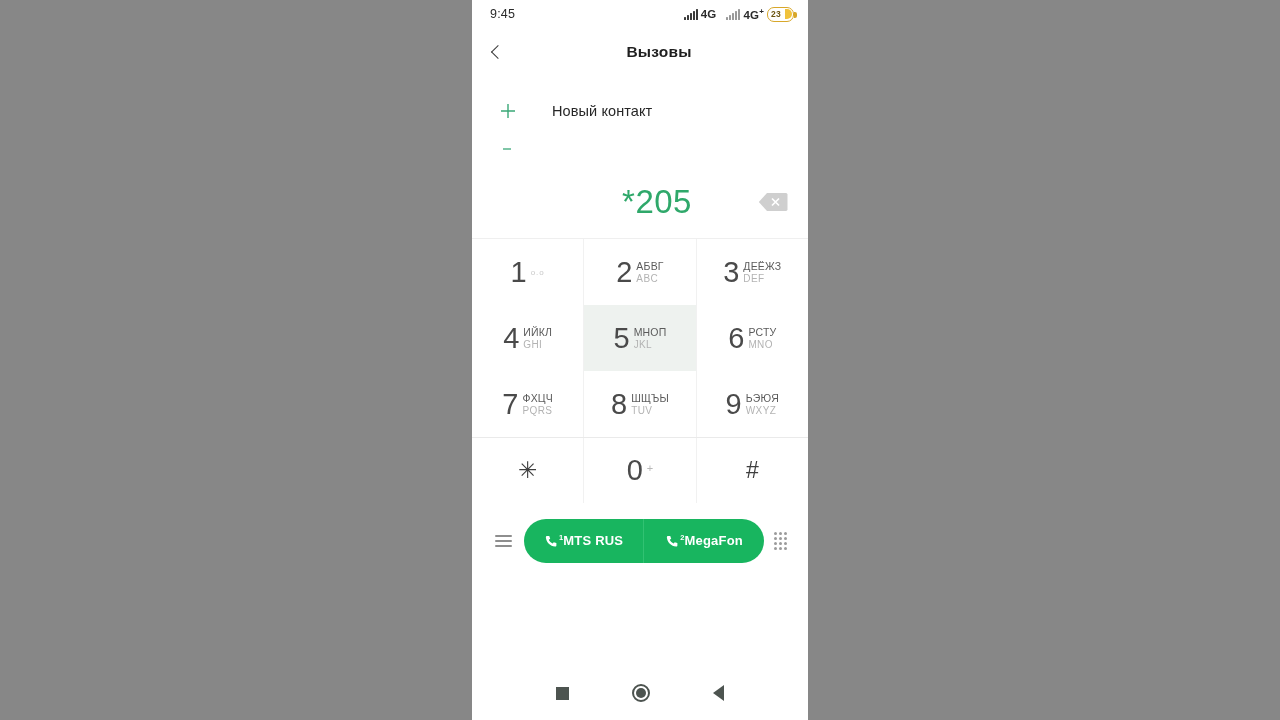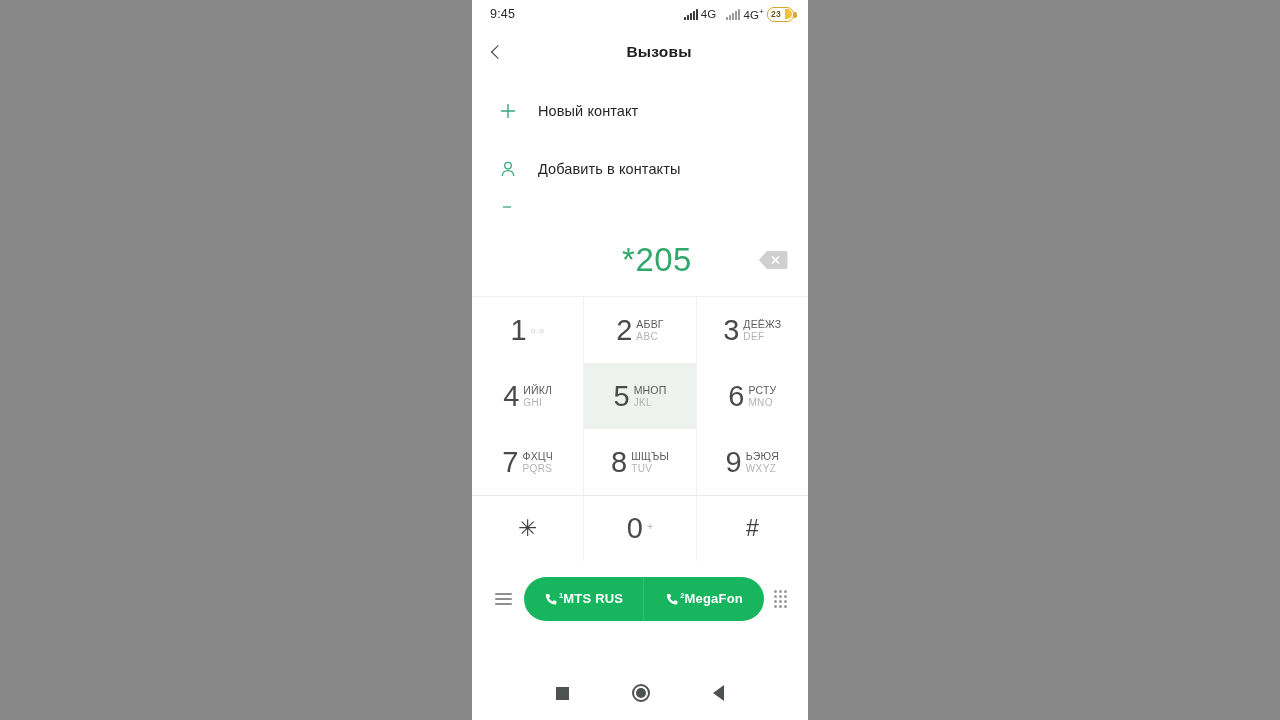--- a/index.html
+++ b/index.html
@@ -31,21 +31,21 @@
   }
   .sb-right { display: flex; align-items: center; gap: 3px; }
   .sig { display: inline-flex; align-items: flex-end; gap: 1px; height: 11px; }
   .sig i { display: block; width: 2px; background: #3a3a3a; border-radius: .5px; }
   .sig i:nth-child(1){ height: 3px; }
   .sig i:nth-child(2){ height: 5px; }
   .sig i:nth-child(3){ height: 7px; }
   .sig i:nth-child(4){ height: 9px; }
   .sig i:nth-child(5){ height: 11px; }
   .sig.dim i { background: #9a9a9a; }
-  .net { font-size: 11.5px; font-weight: normal; color: #2b2b2b; }
+  .net { font-size: 11.5px; font-weight: bold; color: #2b2b2b; }
   .net sup { font-size: 8px; }
   .dot-sep { width: 4px; }
   .battery {
     position: relative;
     width: 27px; height: 15px;
     border: 1.4px solid #d8a72a;
     border-radius: 7px;
     display: flex; align-items: center;
     padding: 5px 2px;
   }
@@ -113,21 +113,21 @@
     cursor: pointer;
   }
   .action-ico {
     width: 26px;
     display: flex; align-items: center; justify-content: flex-start;
     color: #3aa877;
   }
   .action-label {
     font-size: 14.5px;
     color: #262626;
-    margin-left: 14px;
+    margin-left: 28px;
     letter-spacing: .1px;
   }
   .action-row.clipped { height: 26px; overflow: hidden; align-items: flex-start; }
   .action-row.clipped .action-ico { height: 26px; }
 
   
   .numzone {
     height: 72px;
     display: flex;
     align-items: center;
@@ -299,29 +299,20 @@
 
   <div class="actions">
     <div class="action-row">
       <span class="action-ico">
         <svg width="20" height="20" viewBox="0 0 20 20">
             <path d="M10 3 V17 M3 10 H17" stroke="#3aa877" stroke-width="1.4" fill="none"></path>
           </svg>
       </span>
       <span class="action-label">Новый контакт</span>
     </div>
-    <div class="action-row">
-      <span class="action-ico">
-        <svg width="20" height="20" viewBox="0 0 20 20" fill="none" stroke="#3aa877" stroke-width="1.3">
-          <circle cx="10" cy="6.6" r="3.3"></circle>
-            <path d="M4.2 17c0-3.4 2.6-5.4 5.8-5.4s5.8 2 5.8 5.4"></path>
-        </svg>
-      </span>
-      <span class="action-label">Добавить в контакты</span>
-    </div>
     <div class="action-row clipped">
       <span class="action-ico">
         <svg width="20" height="20" viewBox="0 0 20 20">
             <path d="M5 6 H13" stroke="#3aa877" stroke-width="1.3" fill="none"></path>
           </svg>
       </span>
     </div>
   </div>
 
   <div class="numzone">

